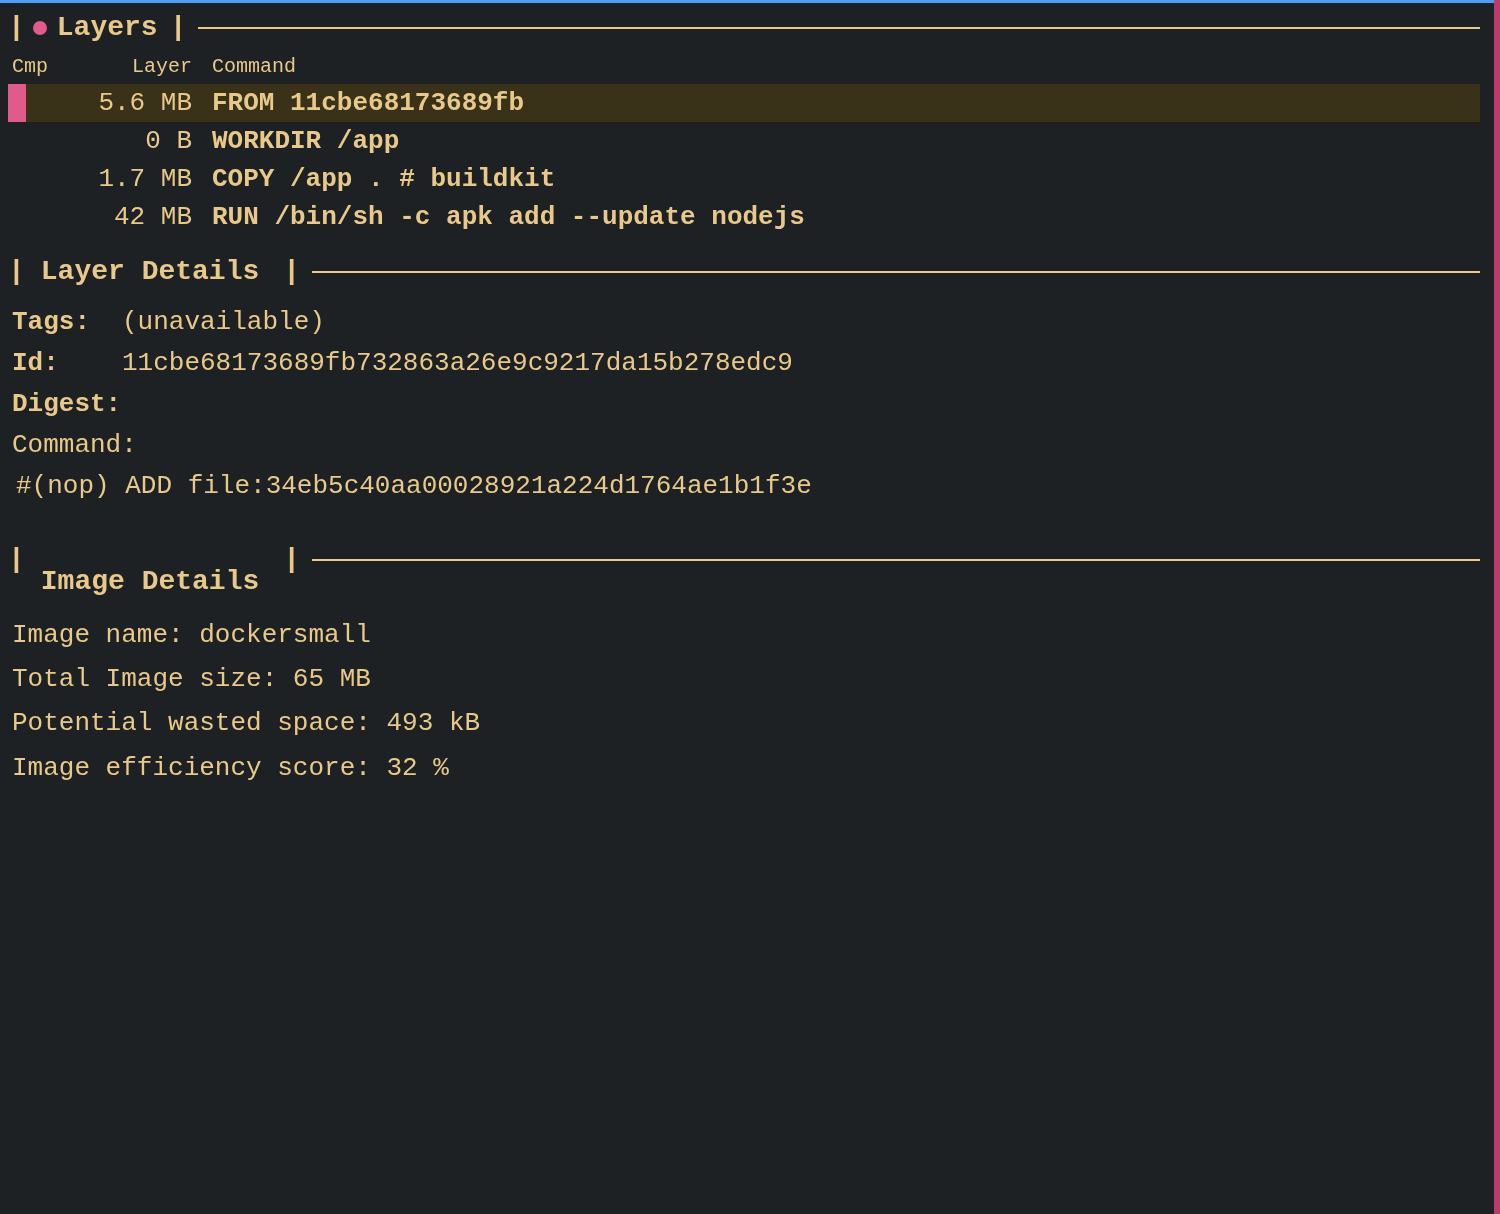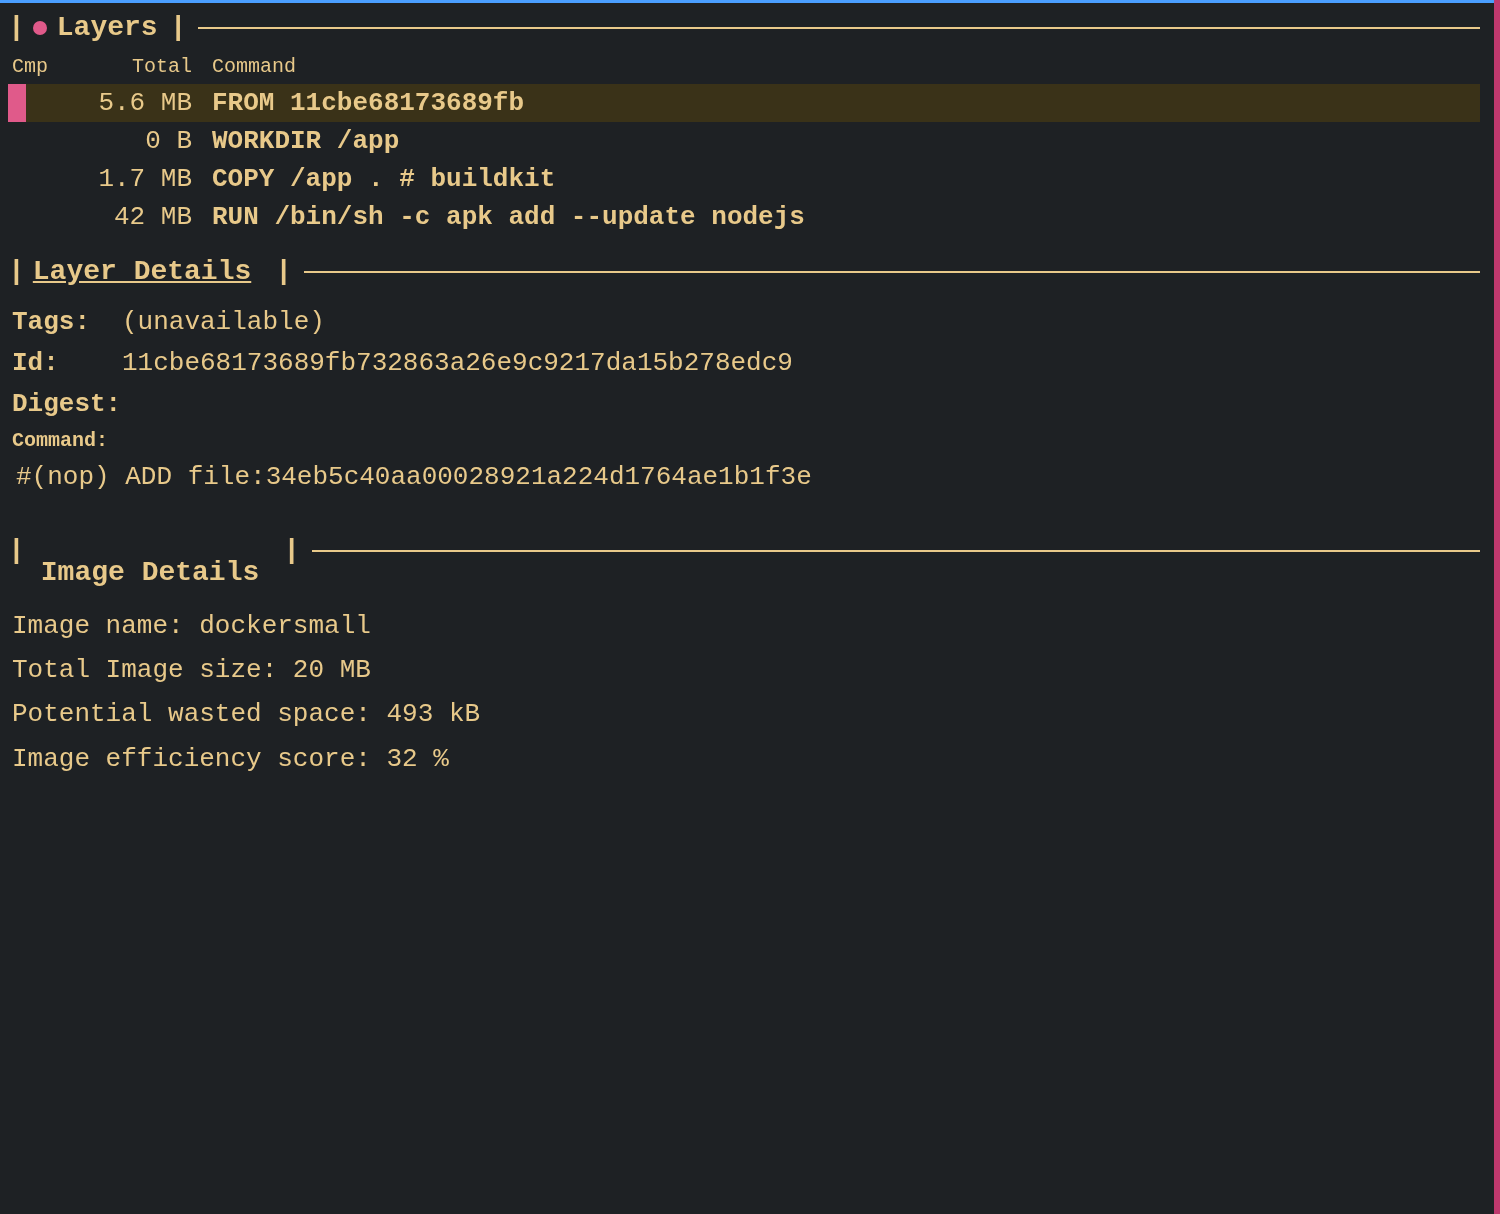--- a/index.html
+++ b/index.html
@@ -161,23 +161,23 @@
       color: #e8c98a;
     }
 
     .details-content .detail-value-block {
       color: #e8c98a;
       margin-top: 2px;
       padding-left: 4px;
     }
 
     .command-label {
-      font-weight: bold;
-      color: #e8c98a;
-      font-size: 20px;
+      font-weight: normal;
+      color: #e8c98a;
+      font-size: 26px;
       text-align: center;
     }
 
     
     .image-details-content {
       font-size: 26px;
       line-height: 1.7;
       padding-left: 4px;
     }
 
@@ -213,21 +213,21 @@
     <div class="section-header">
       <span class="section-header-pipe">|</span>
       <span class="section-header-dot"></span>
       <span class="section-header-title">Layers</span>
       <span class="section-header-pipe" style="margin-right:12px;">|</span>
       <div class="section-header-line"></div>
     </div>
 
     <div class="col-headers">
       <span>Cmp</span>
-      <span style="text-align:right; padding-right:20px;">Total</span>
+      <span style="text-align:right; padding-right:20px;">Layer</span>
       <span>Command</span>
     </div>
 
     <div class="layers-table">
 
       <div class="layer-row selected">
         <div style="position:absolute; left:0; top:0; width:18px; height:100%; background:#e05a8a;"></div>
         <span class="cmp"></span>
         <span class="size">5.6 MB</span>
         <span class="command">FROM 11cbe68173689fb</span>
@@ -248,21 +248,21 @@
       <div class="layer-row">
         <span class="cmp"></span>
         <span class="size">42 MB</span>
         <span class="command">RUN /bin/sh -c apk add --update nodejs</span>
       </div>
 
     </div>
 
     <div class="section-header section-divider">
       <span class="section-header-pipe">|</span>
-      <span class="section-header-title" style="margin-left:0;text-decoration:underline;">Layer Details</span>
+      <span class="section-header-title" style="margin-left:8px;">Layer Details</span>
       <span class="section-header-pipe" style="margin-left:12px; margin-right:12px;">|</span>
       <div class="section-header-line"></div>
     </div>
 
     <div class="details-content">
       <div class="detail-line">
         <span class="detail-label">Tags:</span>
         <span class="detail-value">(unavailable)</span>
       </div>
       <div class="detail-line">
@@ -282,19 +282,19 @@
 
     <div class="section-header section-divider">
       <span class="section-header-pipe">|</span>
       <span class="section-header-title" style="margin-left:8px;margin-top:44px;">Image Details</span>
       <span class="section-header-pipe" style="margin-left:12px; margin-right:12px;">|</span>
       <div class="section-header-line"></div>
     </div>
 
     <div class="image-details-content">
       <div class="image-detail-line"><span>Image name:</span> <span>dockersmall</span></div>
-      <div class="image-detail-line"><span>Total Image size:</span> <span>20 MB</span></div>
+      <div class="image-detail-line"><span>Total Image size:</span> <span>65 MB</span></div>
       <div class="image-detail-line"><span>Potential wasted space:</span> <span>493 kB</span></div>
       <div class="image-detail-line"><span>Image efficiency score:</span> <span>32 %</span></div>
     </div>
 
   </div>
 </div>
 
 </body></html>

